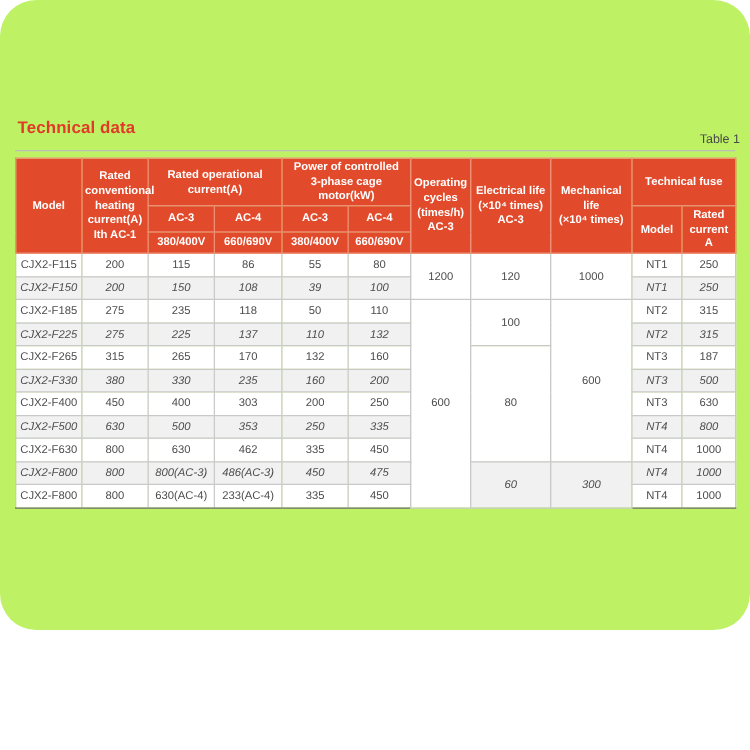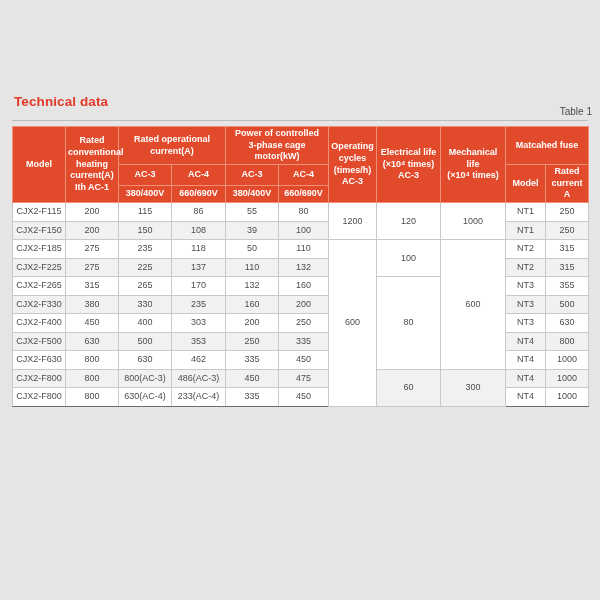--- a/index.html
+++ b/index.html
@@ -3,21 +3,21 @@
 <meta charset="utf-8">
 <style>
   * { box-sizing: border-box; }
   html, body { margin: 0; padding: 0; background: #ffffff; }
   body {
     width: 600px; height: 600px;
     font-family: "Liberation Sans", sans-serif;
     position: relative;
     overflow: hidden;
   }
-  .page { position: relative; width: 600px; height: 600px; background: #e5e5e5; }
+  .page { position: relative; width: 600px; height: 504px; background: #bef264; border-radius: 29px; }
 
   .page-title {
     position: absolute; left: 14px; top: 94px;
     margin: 0; font-size: 13.5px; font-weight: bold;
     color: #e23a28; letter-spacing: 0.1px;
   }
   .table-caption {
     position: absolute; right: 8px; top: 106px;
     font-size: 10px; color: #4a4a4a;
   }
@@ -50,21 +50,21 @@
     font-size: 9px;
     color: #4d4d4d;
     text-align: center;
     vertical-align: middle;
     border: 1px solid #c9c9c9;
     height: 18.5px;
     padding: 0 2px;
     background: #ffffff;
     line-height: 1;
   }
-  table.tech tbody tr.even td { background: #f1f1f1; }
+  table.tech tbody tr.even td { background: #f1f1f1; font-style: italic; }
   table.tech tbody td.span-cell { background: #ffffff; }
   table.tech tbody tr:last-child td { border-bottom: 1.5px solid #6e6e6e; }
 </style>
 </head>
 <body>
 
 <div class="page">
 
   <h2 class="page-title">Technical data</h2>
   <span class="table-caption">Table 1</span>
@@ -98,21 +98,21 @@
 3-phase cage motor(kW)</th>
         <th rowspan="3">Operating
 cycles
 (times/h)
 AC-3</th>
         <th rowspan="3">Electrical life
 (×10⁴ times)
 AC-3</th>
         <th rowspan="3">Mechanical life
 (×10⁴ times)</th>
-        <th colspan="2">Matcahed fuse</th>
+        <th colspan="2">Technical fuse</th>
       </tr>
       <tr class="h2">
         <th>AC-3</th>
         <th>AC-4</th>
         <th>AC-3</th>
         <th>AC-4</th>
         <th rowspan="2">Model</th>
         <th rowspan="2">Rated
 current A</th>
       </tr>
@@ -172,21 +172,21 @@
         </tr>
         <tr class="odd">
           <td>CJX2-F265</td>
           <td>315</td>
           <td>265</td>
           <td>170</td>
           <td>132</td>
           <td>160</td>
           <td rowspan="5" class="span-cell">80</td>
           <td>NT3</td>
-          <td>355</td>
+          <td>187</td>
         </tr>
         <tr class="even">
           <td>CJX2-F330</td>
           <td>380</td>
           <td>330</td>
           <td>235</td>
           <td>160</td>
           <td>200</td>
           <td>NT3</td>
           <td>500</td>

